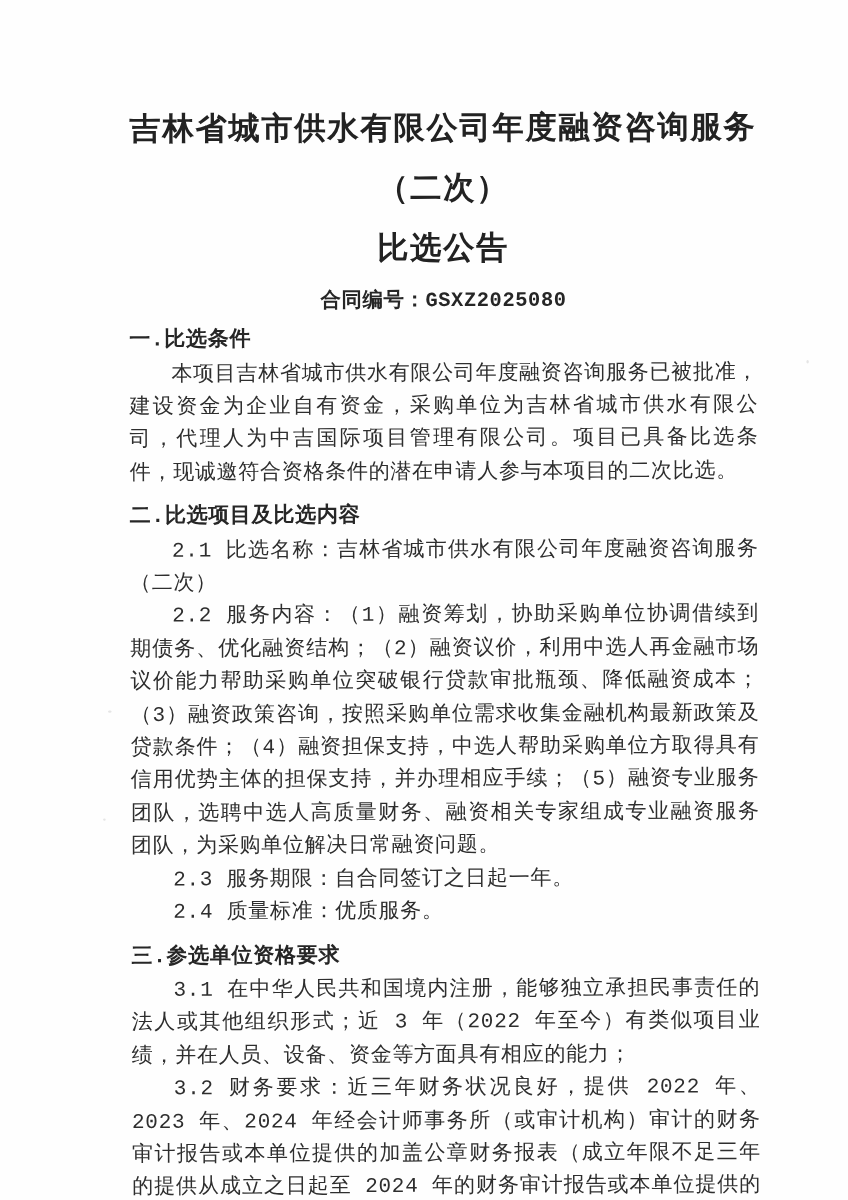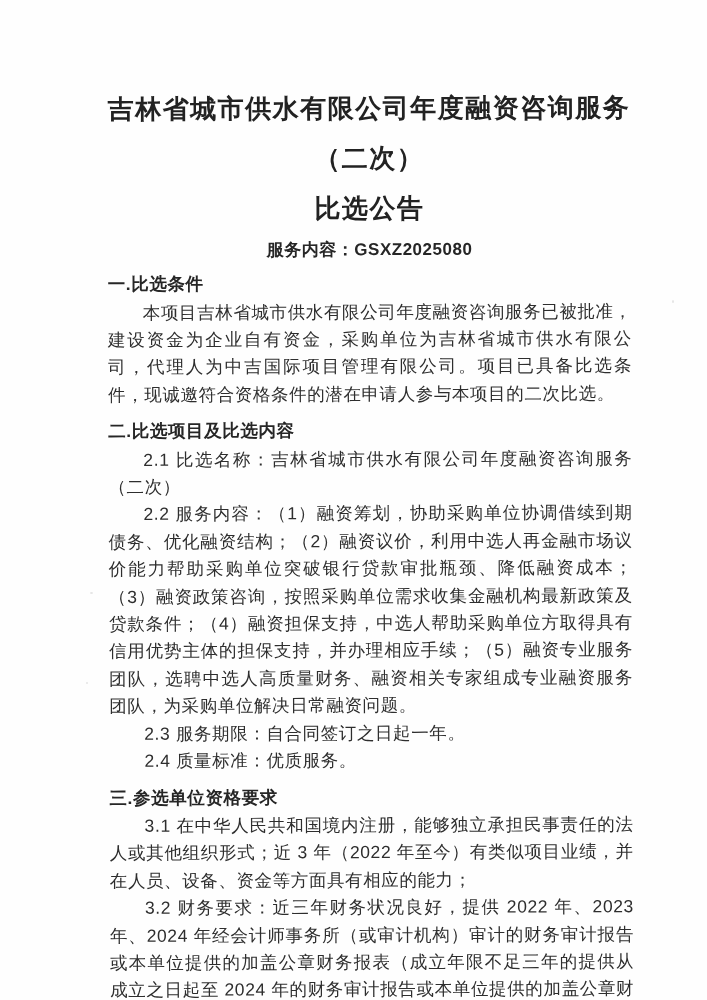--- a/index.html
+++ b/index.html
@@ -6,21 +6,21 @@
     margin: 0;
     padding: 0;
     background: #ffffff;
   }
   .page {
     position: relative;
     width: 707px;
     height: 1000px;
     background: #fefefe;
     overflow: hidden;
-    font-family: Liberation Sans, sans-serif;
+    font-family: Liberation Mono, monospace;
     color: #2e2e2e;
   }
   .content {
     position: absolute;
     left: 107px;
     top: 84px;
     width: 524px;
     transform: rotate(-0.2deg);
     transform-origin: top left;
   }
@@ -80,21 +80,21 @@
   <span class="speckle s3"></span>
 
   <div class="content">
 
     <h1 class="doc-title">
       <span class="title-line">吉林省城市供水有限公司年度融资咨询服务（二次）</span>
       <span class="title-line">比选公告</span>
     </h1>
 
     <div class="contract-line">
-      <span>服务内容：</span><span>GSXZ2025080</span>
+      <span>合同编号：</span><span>GSXZ2025080</span>
     </div>
 
     <div class="section">
       <h2 class="section-heading">一.比选条件</h2>
       <p class="para">本项目吉林省城市供水有限公司年度融资咨询服务已被批准，建设资金为企业自有资金，采购单位为吉林省城市供水有限公司，代理人为中吉国际项目管理有限公司。项目已具备比选条件，现诚邀符合资格条件的潜在申请人参与本项目的二次比选。</p>
     </div>
 
     <div class="section">
       <h2 class="section-heading">二.比选项目及比选内容</h2>
       <p class="para">2.1 比选名称：吉林省城市供水有限公司年度融资咨询服务（二次）</p>

